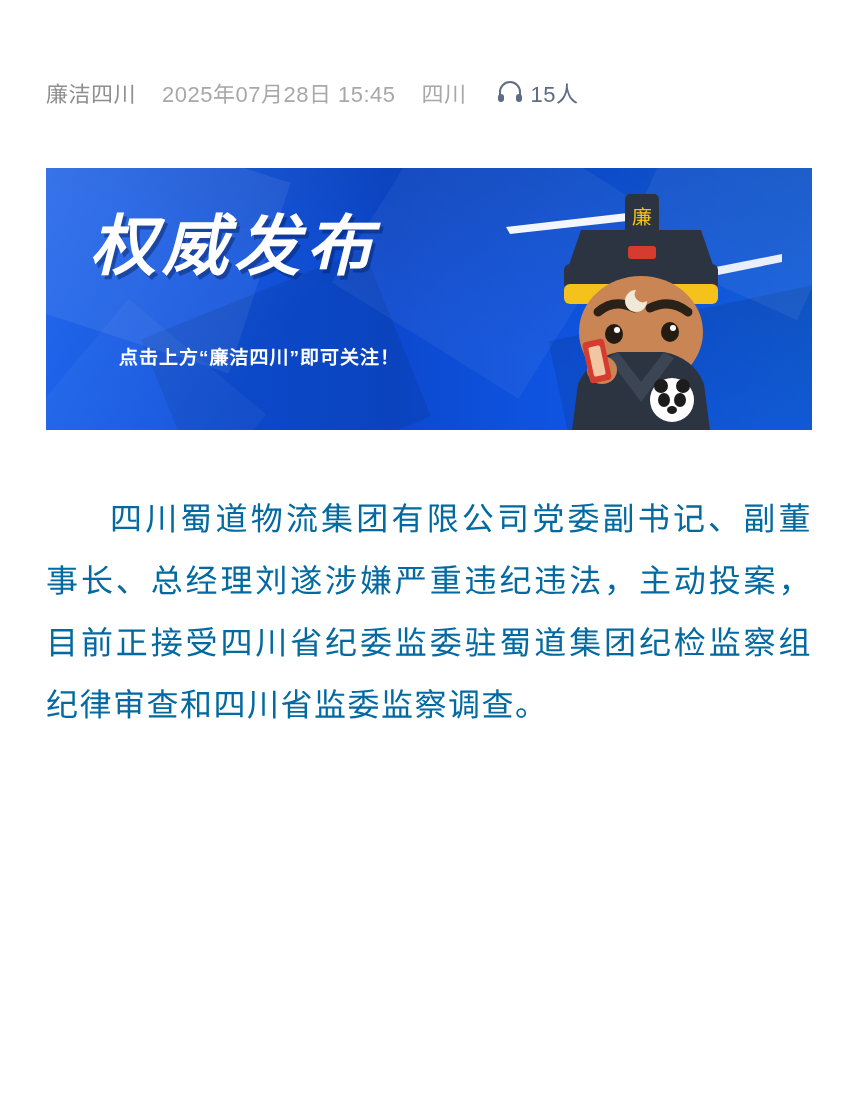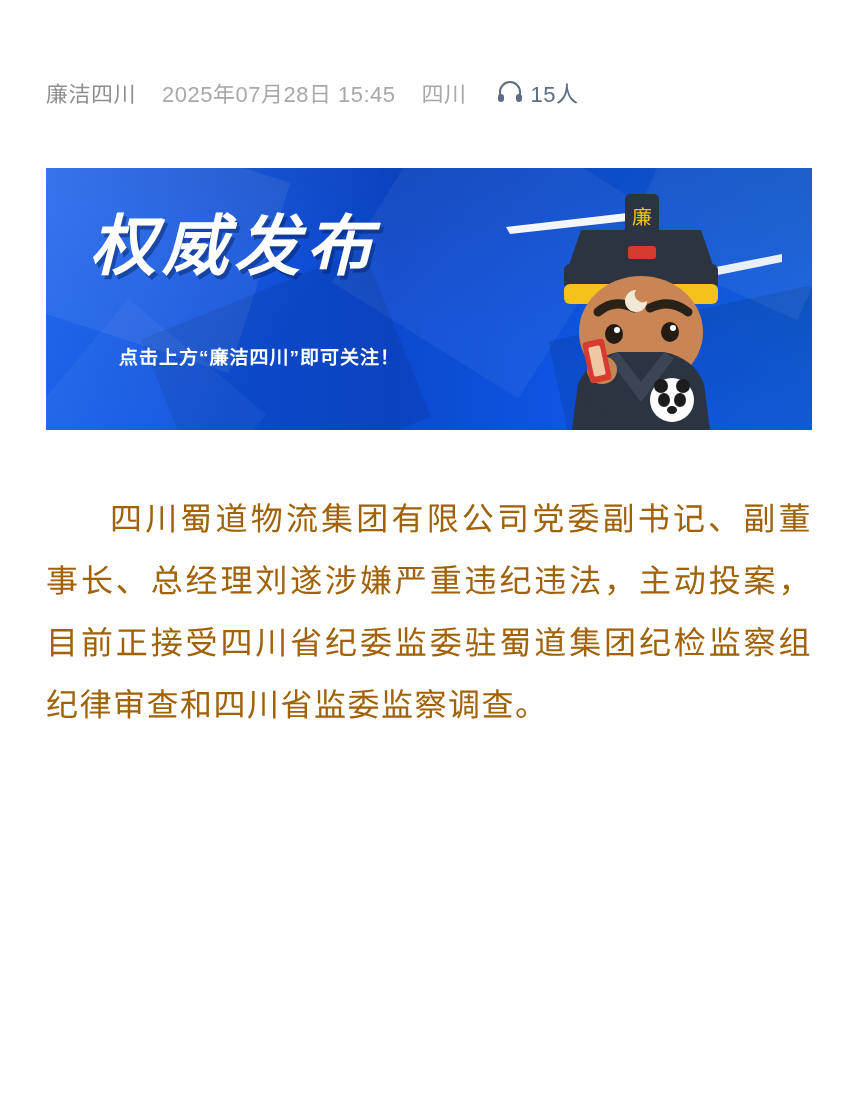--- a/index.html
+++ b/index.html
@@ -119,21 +119,21 @@
     bottom: 0;
     width: 300px;
     height: 258px;
   }
   .mascot svg { display: block; }
 
   .body-text {
     margin-top: 58px;
     font-size: 32px;
     line-height: 62px;
-    color: #a16207;
+    color: #0369a1;
     text-align: justify;
     letter-spacing: 1.5px;
     text-indent: 64px;
     font-weight: 500;
   }
 </style>
 </head>
 <body>
 
 <div class="article">

